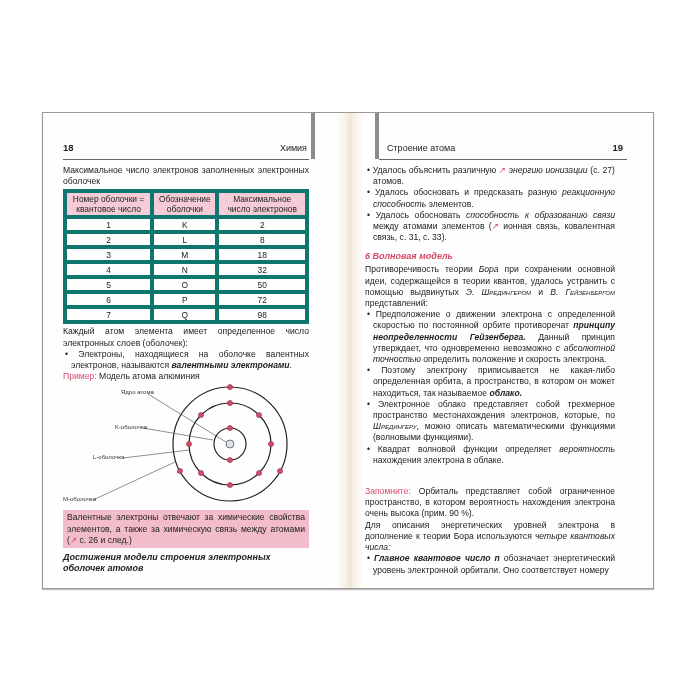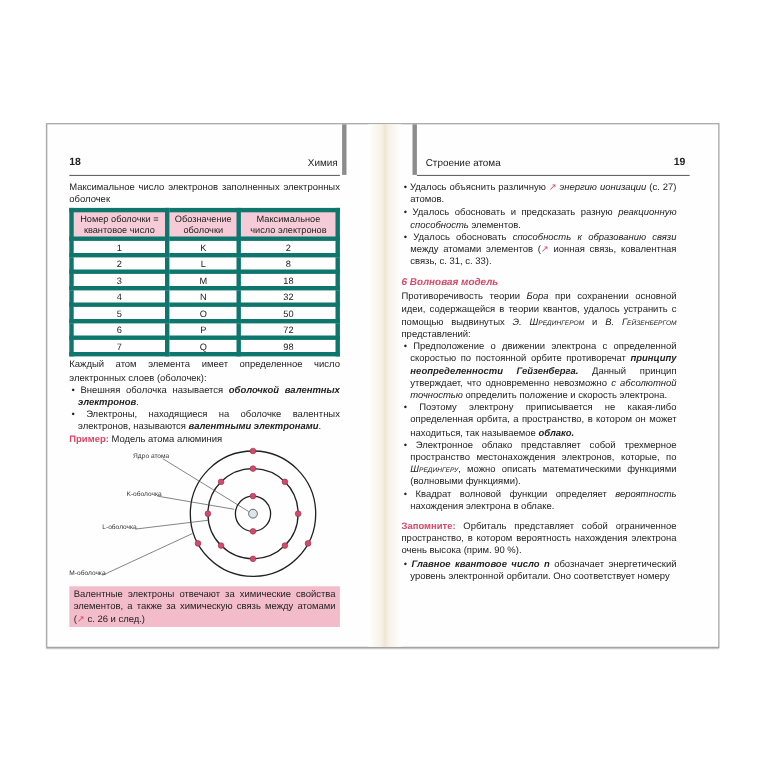--- a/index.html
+++ b/index.html
@@ -26,21 +26,21 @@
   .right .hdr .num { right:4px; }
   .body { position:absolute; font-size:8.6px; line-height:11.2px; }
   .left .body { left:20px; top:52px; width:246px; }
   .right .body { left:0; top:52px; width:250px; }
   p { margin:0; text-align:justify; }
   .bul { margin:0; padding-left:8px; text-indent:-6px; text-align:justify; }
   .bul::before { content:"• "; }
   .bi { font-weight:bold; font-style:italic; }
   .it { font-style:italic; }
   .sc { font-style:italic; font-variant:small-caps; }
-  .red { color:#d44a6a; font-weight:bold; }
+  .red { color:#d44a6a; font-weight:normal; }
   .arrow { color:#d44a6a; font-style:normal; }
   table { border-collapse:collapse; width:246px; margin:2px 0 2px 0; font-size:8.4px; }
   th, td { border:4px solid #0f766e; text-align:center; padding:0; line-height:10px; }
   th { background:#f4cbd6; font-weight:normal; padding:1px 2px; }
   td { height:11px; }
   .diagram { position:relative; height:128px; }
   .pinkbox { background:#f2bccb; padding:2px 4px; margin:0 0 4px 0; }
   h3 { margin:3px 0 2px 0; font-size:9px; font-weight:bold; line-height:11px;font-style:italic; }
   h3.red-h { color:#d44a6a; }
   .lbl { position:absolute; font-size:6px; color:#333; }
@@ -99,21 +99,20 @@
               <td>72</td>
             </tr>
           <tr>
               <td>7</td>
               <td>Q</td>
               <td>98</td>
             </tr>
         </tbody>
       </table>
       <p>Каждый атом элемента имеет определенное число электронных слоев (оболочек):</p>
-      <p class="bul"><span>Внешняя оболочка называется </span><span class="bi">оболочкой валентных электронов</span><span>.</span></p>
       <p class="bul"><span>Электроны, находящиеся на оболочке валентных электронов, называются </span><span class="bi">валентными электронами</span><span>.</span></p>
       <p><span class="red">Пример:</span><span> Модель атома алюминия</span></p>
 
       <div class="diagram">
         <svg width="246" height="128" viewBox="0 0 246 128">
           <g fill="none" stroke="#222" stroke-width="1.2">
             <circle cx="167" cy="62" r="57"></circle>
             <circle cx="167" cy="62" r="41"></circle>
             <circle cx="167" cy="62" r="16"></circle>
           </g>
@@ -142,38 +141,40 @@
         </svg>
         <span class="lbl" style="left:58px;top:5px">Ядро атома</span>
         <span class="lbl" style="left:52px;top:40px">K-оболочка</span>
         <span class="lbl" style="left:30px;top:70px">L-оболочка</span>
         <span class="lbl" style="left:0px;top:112px">M-оболочка</span>
       </div>
 
       <div class="pinkbox">
         <p><span>Валентные электроны отвечают за химические свойства элементов, а также за химическую связь между атомами (</span><span class="arrow">↗</span><span> с. 26 и след.)</span></p>
       </div>
+      <h3>Достижения модели строения электронных оболочек атомов</h3>
     </div>
   </div>
 
   <div class="page right">
     <div class="hdr">
       <div class="bar"></div>
       <span class="ttl">Строение атома</span>
       <span class="num">19</span>
     </div>
     <div class="body">
       <p class="bul"><span>Удалось объяснить различную </span><span class="arrow">↗</span><span class="it"> энергию ионизации</span><span> (с. 27) атомов.</span></p>
       <p class="bul"><span>Удалось обосновать и предсказать разную </span><span class="it">реакционную способность</span><span> элементов.</span></p>
       <p class="bul"><span>Удалось обосновать </span><span class="it">способность к образованию связи</span><span> между атомами элементов (</span><span class="arrow">↗</span><span> ионная связь, ковалентная связь, с. 31, с. 33).</span></p>
 
       <h3 class="red-h" style="margin-top:8px">6 Волновая модель</h3>
       <p><span>Противоречивость теории </span><span class="it">Бора</span><span> при сохранении основной идеи, содержащейся в теории квантов, удалось устранить с помощью выдвинутых </span><span class="sc">Э. Шредингером</span><span> и </span><span class="sc">В. Гейзенбергом</span><span> представлений:</span></p>
       <p class="bul"><span>Предположение о движении электрона с определенной скоростью по постоянной орбите противоречат </span><span class="bi">принципу неопределенности Гейзенберга.</span><span> Данный принцип утверждает, что одновременно невозможно </span><span class="it">с абсолютной точностью</span><span> определить положение и скорость электрона.</span></p>
       <p class="bul"><span>Поэтому электрону приписывается не какая-либо определенная орбита, а пространство, в котором он может находиться, так называемое </span><span class="bi">облако.</span></p>
       <p class="bul"><span>Электронное облако представляет собой трехмерное пространство местонахождения электронов, которые, по </span><span class="sc">Шредингеру</span><span>, можно описать математическими функциями (волновыми функциями).</span></p>
       <p class="bul"><span>Квадрат волновой функции определяет </span><span class="it">вероятность</span><span> нахождения электрона в облаке.</span></p>
-      <p style="margin-top:7px"><span class="red">Запомните:</span><span> Орбиталь представляет собой ограниченное пространство, в котором вероятность нахождения электрона очень высока (прим. 90 %).</span></p>
+      <p style="margin-top:20px"><span class="red">Запомните:</span><span> Орбиталь представляет собой ограниченное пространство, в котором вероятность нахождения электрона очень высока (прим. 90 %).</span></p>
 
+      <p><span>Для описания энергетических уровней электрона в дополнение к теории Бора используются </span><span class="it">четыре квантовых числа:</span></p>
       <p class="bul"><span class="bi">Главное квантовое число n</span><span> обозначает энергетический уровень электронной орбитали. Оно соответствует номеру</span></p>
     </div>
   </div>
 </div>
 
 </body></html>

